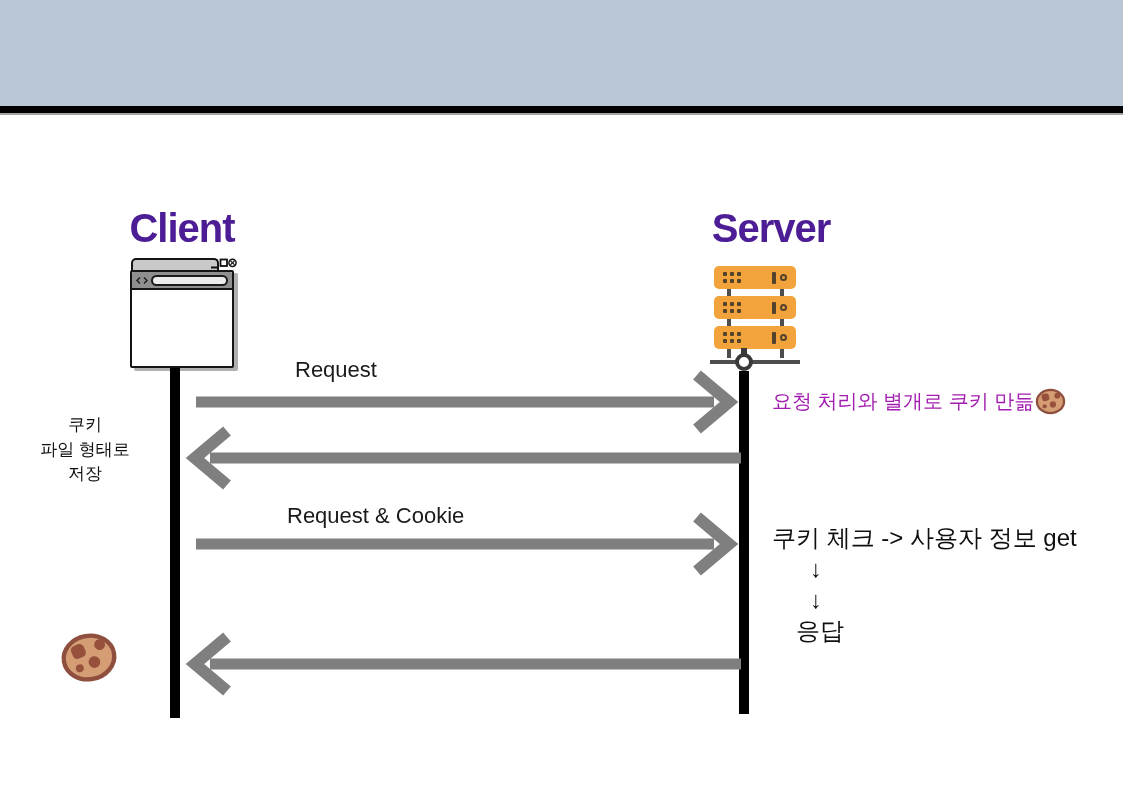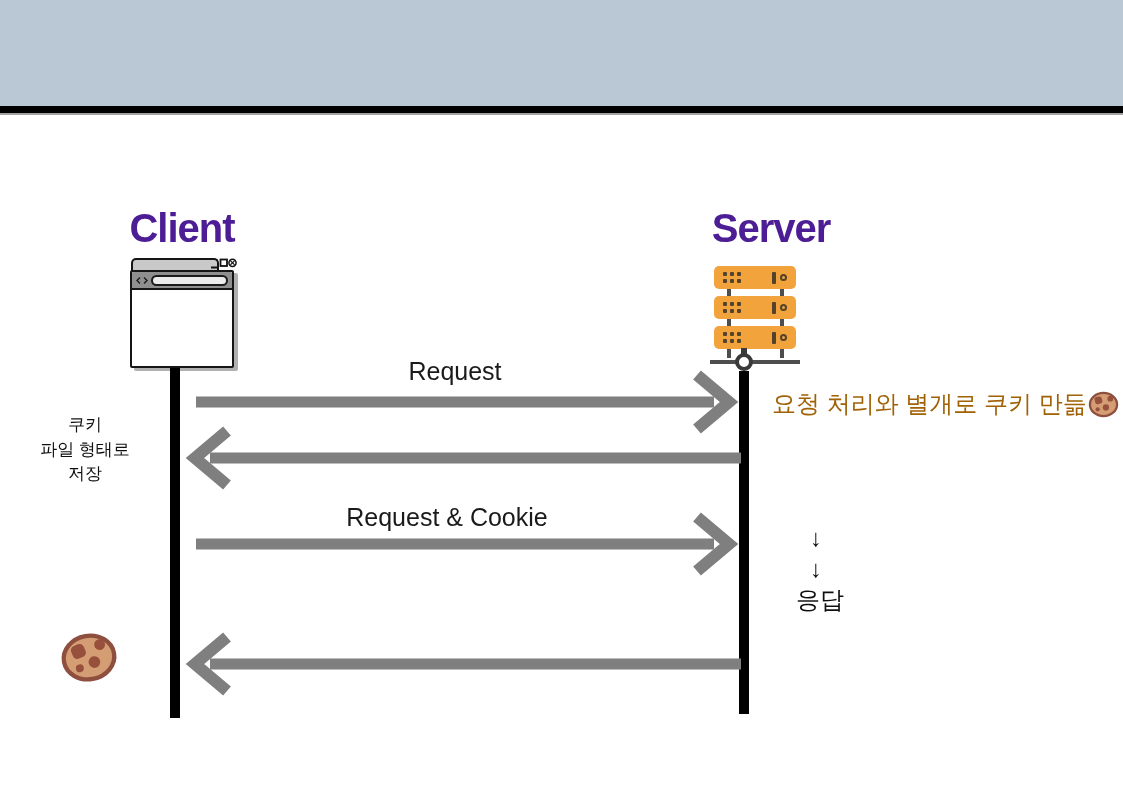--- a/index.html
+++ b/index.html
@@ -39,28 +39,28 @@
   .server-icon .slot-dot{width:7px;height:7px;border:2px solid #53432c;border-radius:50%;margin-left:4px;}
   .server-icon .stem{position:absolute;left:31px;top:84px;width:6px;height:9px;background:#3a3a3a;}
   .server-icon .node-line{position:absolute;left:0;top:96px;width:90px;height:4px;background:var(--rail,#4d4d4d);}
   .server-icon .node-circle{position:absolute;left:25px;top:89px;width:18px;height:18px;border:4px solid #3a3a3a;border-radius:50%;background:#fff;}
   
   svg.arrows{position:absolute;left:0;top:0;}
   svg.arrows line,svg.arrows polyline{stroke:var(--arrow,#7f7f7f);fill:none;}
   svg.arrows line{stroke-width:11;}
   svg.arrows polyline{stroke-width:12;stroke-linejoin:miter;}
   
-  .msg-label{position:absolute;width:320px;font-size:25px;color:#1a1a1a;display:flex;justify-content:center;align-items:center;gap:2px;white-space:nowrap;}
+  .msg-label{position:absolute;width:320px;font-size:22px;color:#1a1a1a;display:flex;align-items:center;gap:2px;white-space:nowrap;}
   .msg-label.m0{left:295px;top:357px;}
   .msg-label.m1{left:295px;top:418px;}
   .msg-label.m2{left:287px;top:503px;}
   .msg-label.m3{left:287px;top:615px;}
   
   .client-note{position:absolute;left:18px;top:413px;width:134px;text-align:center;font-size:17px;line-height:1.45;white-space:pre-line;color:#0f0f0f;}
-  .server-note-1{position:absolute;left:772px;top:388px;font-size:24px;display:flex;align-items:center;gap:1px;white-space:nowrap;color:#a16207;}
+  .server-note-1{position:absolute;left:772px;top:388px;font-size:20px;display:flex;align-items:center;gap:1px;white-space:nowrap;color:#a21caf;}
   .server-note-2{position:absolute;left:772px;top:522px;font-size:24px;line-height:31px;color:#0f0f0f;}
   .server-note-2 .indent-arrow{padding-left:38px;}
   .server-note-2 .indent-resp{padding-left:24px;}
   
   .cookie-big{position:absolute;left:60px;top:633px;transform:rotate(-10deg);}
   .defs-hidden{position:absolute;width:0;height:0;overflow:hidden;}
 </style>
 </head>
 <body>
 
@@ -182,20 +182,21 @@
 저장</div>
 
   <div class="server-note-1">
     <span>요청 처리와 별개로 쿠키 만듦</span>
     <svg width="31" height="27" viewBox="0 0 32 27">
         <use href="#cookie-g"></use>
       </svg>
   </div>
 
   <div class="server-note-2">
+    <div>쿠키 체크 -&gt; 사용자 정보 get</div>
     <div class="indent-arrow">↓</div>
     <div class="indent-arrow">↓</div>
     <div class="indent-resp">응답</div>
   </div>
 
   <svg class="cookie-big" width="58" height="49" viewBox="0 0 32 27">
       <use href="#cookie-g"></use>
     </svg>
 
 </div>

